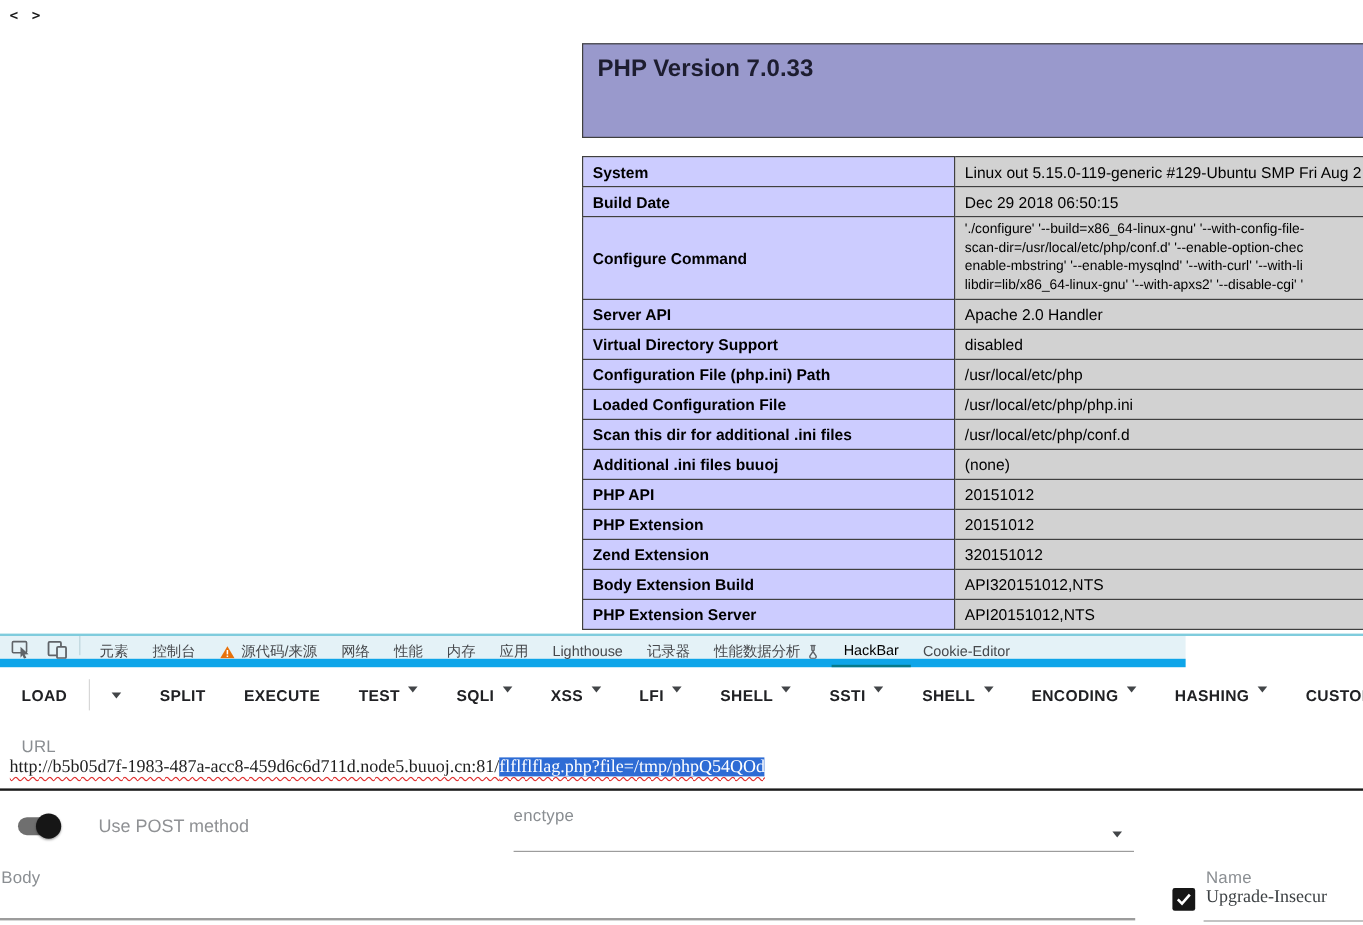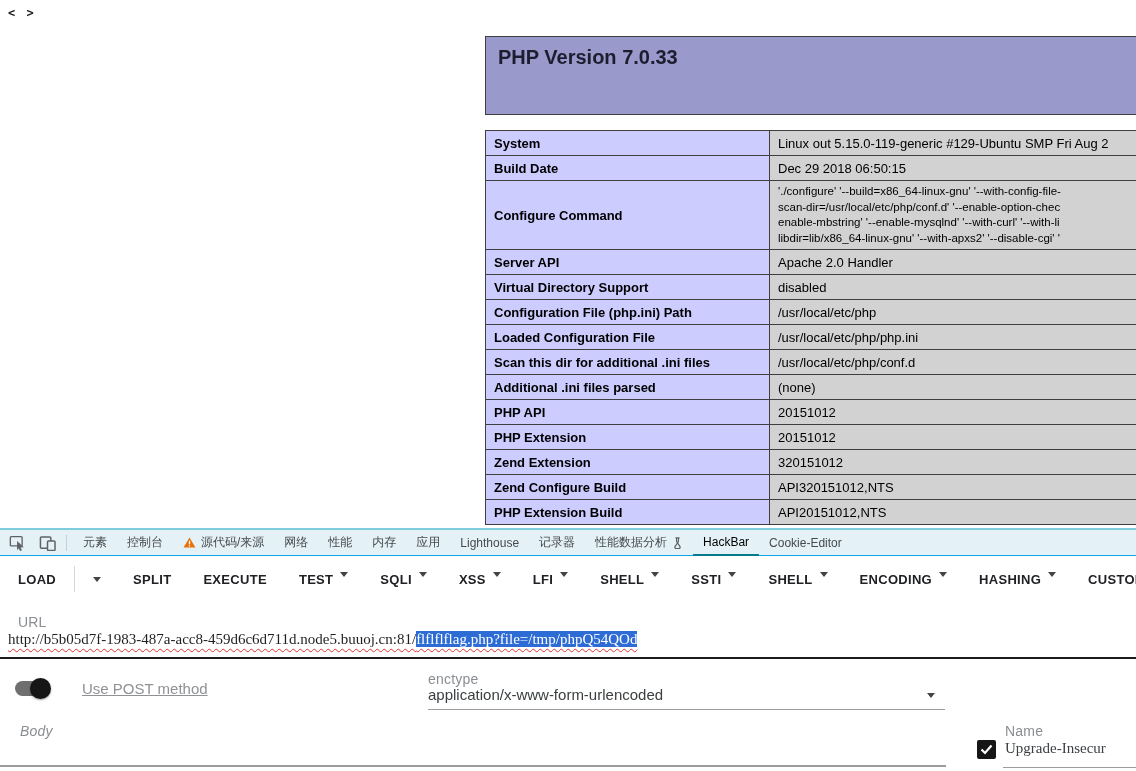--- a/index.html
+++ b/index.html
@@ -10,30 +10,30 @@
   
   #page-area { position:absolute; left:0; top:0; width:1136px; height:528px; overflow:hidden; background:#fff; }
   #code-snippet { position:absolute; left:8px; top:6px; font:700 12px "DejaVu Sans Mono", monospace; color:#1a1a1a; letter-spacing:2px; }
   #phpinfo { position:absolute; left:485px; top:0; width:906px; }
   #phpinfo-header { position:absolute; left:0; top:36px; width:906px; height:79px;
     background:#9999cc; border:1px solid #3f3f3f; padding:9px 0 0 12px; }
   #phpinfo-header h1 { font-size:20px; font-weight:700; color:#1d1d30; }
   #phpinfo-table { position:absolute; left:0; top:130px; width:906px; border-collapse:collapse; table-layout:fixed; }
   #phpinfo-table td { border:1px solid #3f3f3f; padding:3px 8px; font-size:13px; color:#000;
     vertical-align:middle; overflow:hidden; white-space:nowrap; }
-  #phpinfo-table td.e { width:284px; background:#ccccff; font-weight:700; height:25px; }
+  #phpinfo-table td.e { width:310px; background:#ccccff; font-weight:700; height:25px; }
   #phpinfo-table td.v { background:#d2d2d2; }
   td.v .cfg-line { font-size:11.5px; line-height:15.5px; white-space:nowrap; }
   tr.cfg td { padding-top:6px; padding-bottom:6px; vertical-align:top; }
 
   
   #devtools { position:absolute; left:0; top:528px; width:1136px; height:243px; background:#fff;
     border-top:2px solid #7fccdd; }
-  #dt-tabbar { position:absolute; left:0; top:0; width:1136px; height:26px; background:#e4f2f7;
-    border-bottom:1px solid #0ea5e9; display:flex; align-items:center; }
+  #dt-tabbar { position:absolute; left:0; top:0; width:988px; height:26px; background:#e4f2f7;
+    border-bottom:7px solid #0ea5e9; display:flex; }
   .dt-toolicon { width:26px; height:22px; display:flex; align-items:center; justify-content:center; margin-left:4px; }
   .dt-sep { width:1px; height:16px; background:#bcd5dc; margin:0 6px; }
   .dt-tab { height:26px; display:flex; align-items:center; padding:0 10px; font-size:12px; color:#46494d;
     white-space:nowrap; gap:5px; cursor:default; }
   .dt-tab.active { color:#000000; border-bottom:2px solid #057a8a; font-weight:400; }
 
   
   #hb-menu { position:absolute; left:18px; top:36px; display:flex; align-items:center; gap:32px;
     font-size:13px; font-weight:600; color:#202124; letter-spacing:.3px; }
   .hb-menu-item { display:flex; gap:7px; white-space:nowrap; cursor:pointer; }
@@ -47,34 +47,34 @@
   .sel { background:#2e6cd5; color:#fff; }
 
   #url-label { left:18px; top:84px; }
   #url-input { position:absolute; left:8px; top:101px; width:1128px; height:22px; overflow:hidden; }
   #url-underline { position:absolute; left:0; top:127px; width:1136px; height:2px; background:#1b1b1b; }
 
   #post-toggle-row { position:absolute; left:15px; top:150px; display:flex; align-items:center; gap:33px; }
   #toggle { position:relative; width:34px; height:15px; background:#6f6f6f; border-radius:8px; cursor:pointer; }
   #toggle .knob { position:absolute; right:-2px; top:-3px; width:21px; height:21px; border-radius:50%;
     background:#161616; box-shadow:0 1px 2px rgba(0,0,0,.4); }
-  #post-toggle-label { font-size:15px; color:#8f9194;text-decoration:underline; }
+  #post-toggle-label { font-size:15px; color:#8f9194; }
 
   #enctype-group { position:absolute; left:428px; top:141px; width:517px; height:40px; }
   #enctype-label { left:0; top:0; font-size:14px; }
   #enctype-value { position:absolute; left:0; top:15px; font-size:15px; color:#3c4043; }
   #enctype-underline { position:absolute; left:0; top:38px; width:517px; height:1px; background:#9c9c9c; }
   #enctype-caret { position:absolute; right:10px; top:22px; }
 
   #modify-header-btn { position:absolute; left:967px; top:148px; width:144px; height:31px; background:#fff;
     border:none; border-radius:4px; box-shadow:0 1px 2px rgba(0,0,0,.3), 0 0 2px rgba(0,0,0,.15);
     font-family:"Liberation Sans", sans-serif; font-size:13px; font-weight:600; letter-spacing:.8px;
     color:#3c4043; cursor:pointer; }
 
-  #body-label { left:20px; top:193px;font-style:italic; }
+  #body-label { left:1px; top:193px; }
   #body-input { position:absolute; left:8px; top:210px; width:930px; height:24px; overflow:hidden; }
   #body-underline { position:absolute; left:0; top:235px; width:946px; height:1.5px; background:#9c9c9c; }
 
   #name-label { left:1005px; top:193px; }
   #name-checkbox { position:absolute; left:977px; top:210px; width:19px; height:19px; background:#161616;
     border-radius:2px; display:flex; align-items:center; justify-content:center; cursor:pointer; }
   #name-value { position:absolute; left:1005px; top:210px; width:131px; overflow:hidden; color:#3c4043; }
   #name-underline { position:absolute; left:1003px; top:237px; width:133px; height:1px; background:#9c9c9c; }
 
   svg { display:block; }
@@ -125,41 +125,41 @@
         </tr>
         <tr>
           <td class="e">Loaded Configuration File</td>
           <td class="v">/usr/local/etc/php/php.ini</td>
         </tr>
         <tr>
           <td class="e">Scan this dir for additional .ini files</td>
           <td class="v">/usr/local/etc/php/conf.d</td>
         </tr>
         <tr>
-          <td class="e">Additional .ini files parsed</td>
+          <td class="e">Additional .ini files buuoj</td>
           <td class="v">(none)</td>
         </tr>
         <tr>
           <td class="e">PHP API</td>
           <td class="v">20151012</td>
         </tr>
         <tr>
           <td class="e">PHP Extension</td>
           <td class="v">20151012</td>
         </tr>
         <tr>
           <td class="e">Zend Extension</td>
           <td class="v">320151012</td>
         </tr>
         <tr>
-          <td class="e">Zend Configure Build</td>
+          <td class="e">Body Extension Build</td>
           <td class="v">API320151012,NTS</td>
         </tr>
         <tr>
-          <td class="e">PHP Extension Build</td>
+          <td class="e">PHP Extension Server</td>
           <td class="v">API20151012,NTS</td>
         </tr>
       </tbody>
         </table>
     </div>
   </div>
 
   <div id="devtools">
 
     <div id="dt-tabbar">
@@ -288,21 +288,20 @@
 
     <div id="post-toggle-row">
       <div id="toggle">
         <div class="knob"></div>
       </div>
       <div id="post-toggle-label">Use POST method</div>
     </div>
 
     <div id="enctype-group">
       <div class="field-label" id="enctype-label">enctype</div>
-      <div id="enctype-value">application/x-www-form-urlencoded</div>
       <span class="caret" id="enctype-caret"></span>
       <div id="enctype-underline"></div>
     </div>
 
 
     <div class="field-label" id="body-label">Body</div>
     <div id="body-underline"></div>
 
     <div class="field-label" id="name-label">Name</div>
     <div id="name-checkbox">

